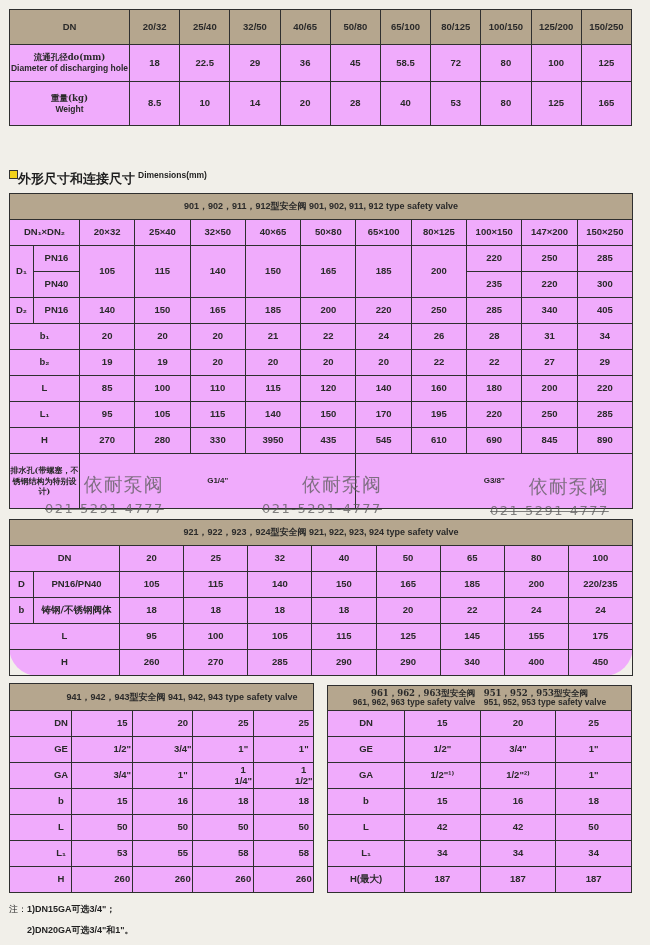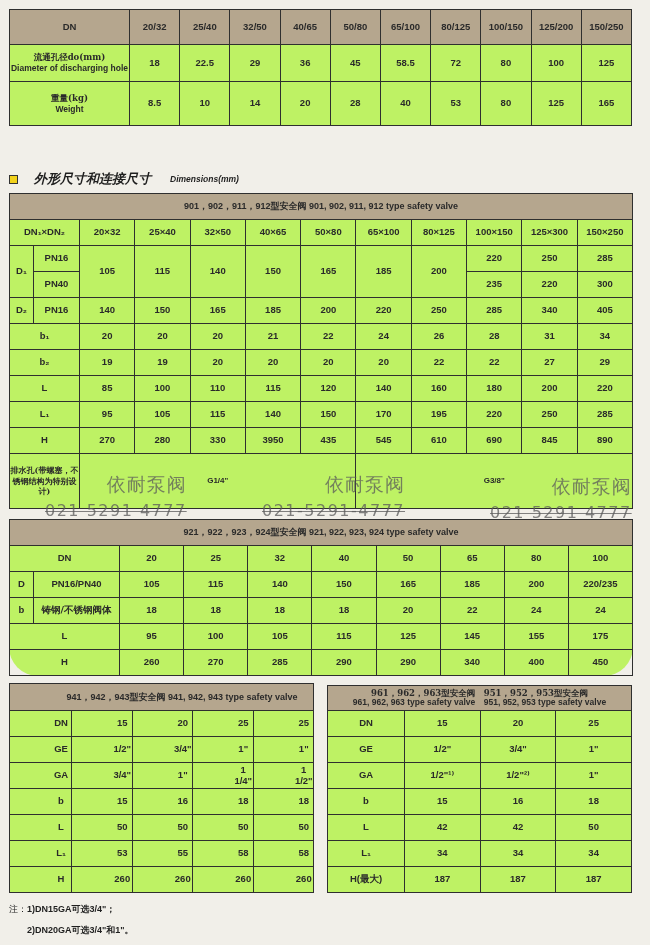--- a/index.html
+++ b/index.html
@@ -3,38 +3,38 @@
 <meta charset="utf-8">
 <style>
   html, body { margin:0; padding:0; }
   body {
     width:650px; height:945px; overflow:hidden;
     background:#f1efe9;
     font-family:"Liberation Sans", "DejaVu Sans", sans-serif;
     color:#1f1f1f;
     position:relative;
   }
-  table { border-collapse:collapse; position:absolute; background:#bef264; table-layout:fixed; }
+  table { border-collapse:collapse; position:absolute; background:#f0abfc; table-layout:fixed; }
   td, th {
     border:1.5px solid #2f2f2f;
     text-align:center; vertical-align:middle;
     font-size:9.5px; font-weight:bold; color:#2a2a2a;
     padding:0; line-height:1.15;
   }
   .hdr td { background:#b5a68e; }
   .title-cell { background:#b5a68e; font-size:9px; font-weight:bold; }
   .cn { font-family:"DejaVu Serif", serif; font-weight:bold; }
   .small { font-size:8.5px; }
   .label2 { font-size:8.5px; line-height:1.25; }
 
   #t1 { left:9px; top:9px; width:623px; }
   #t1 tr.r0 { height:35px; } #t1 tr.r1 { height:37px; } #t1 tr.r2 { height:37px; } #t1 tr.r3 { height:44px;padding-left:40px; }
 
   .section-head {
-    position:absolute; left:9px; top:170px; display:flex; align-items:center; gap:16px;font-style:italic;
+    position:absolute; left:9px; top:170px; display:flex; align-items:flex-start; gap:0;
   }
   .sq { width:9px; height:9px; background:#f2d21b; border:1.5px solid #333; box-sizing:border-box; }
   .sh-cn { font-size:13px; font-weight:bold; font-family:"DejaVu Sans", sans-serif; }
   .sh-en { font-size:8.5px; font-weight:bold; margin-left:3px; }
 
   #t2 { left:9px; top:193px; width:624px; }
   #t2 td { height:25px; }
   #t2 .title-row td { height:25px; text-align:center; }
 
   #t3 { left:9px; top:519px; width:624px;border-radius:29px; }
@@ -48,21 +48,21 @@
 
   .notes { position:absolute; left:9px; top:899px; font-size:9px; font-weight:bold; line-height:21px; }
   .notes .cn { font-weight:normal; }
 
   .wm {
     position:absolute; color:rgba(90,90,90,0.75);
     font-family:"DejaVu Sans", sans-serif; font-weight:normal; pointer-events:none;
     text-align:right;
   }
   .wm .w1 { font-size:19px; letter-spacing:1px; }
-  .wm .w2 { font-size:16px; letter-spacing:1.5px; margin-top:3px; text-decoration:line-through; text-decoration-thickness:1px; }
+  .wm .w2 { font-size:13px; letter-spacing:1.5px; margin-top:3px; text-decoration:line-through; text-decoration-thickness:1px; }
 </style>
 </head>
 <body>
 
 <table id="t1">
   <colgroup>
       <col style="width:120px">
       <col span="10">
     </colgroup>
   <tbody>
@@ -127,21 +127,21 @@
   <tr>
     <td colspan="2">DN₁×DN₂</td>
     <td>20×32</td>
     <td>25×40</td>
     <td>32×50</td>
     <td>40×65</td>
     <td>50×80</td>
     <td>65×100</td>
     <td>80×125</td>
     <td>100×150</td>
-    <td>125×300</td>
+    <td>147×200</td>
     <td>150×250</td>
   </tr>
   <tr>
     <td rowspan="2">D₁</td>
     <td>PN16</td>
     <td rowspan="2">105</td>
     <td rowspan="2">115</td>
     <td rowspan="2">140</td>
     <td rowspan="2">150</td>
     <td rowspan="2">165</td>

